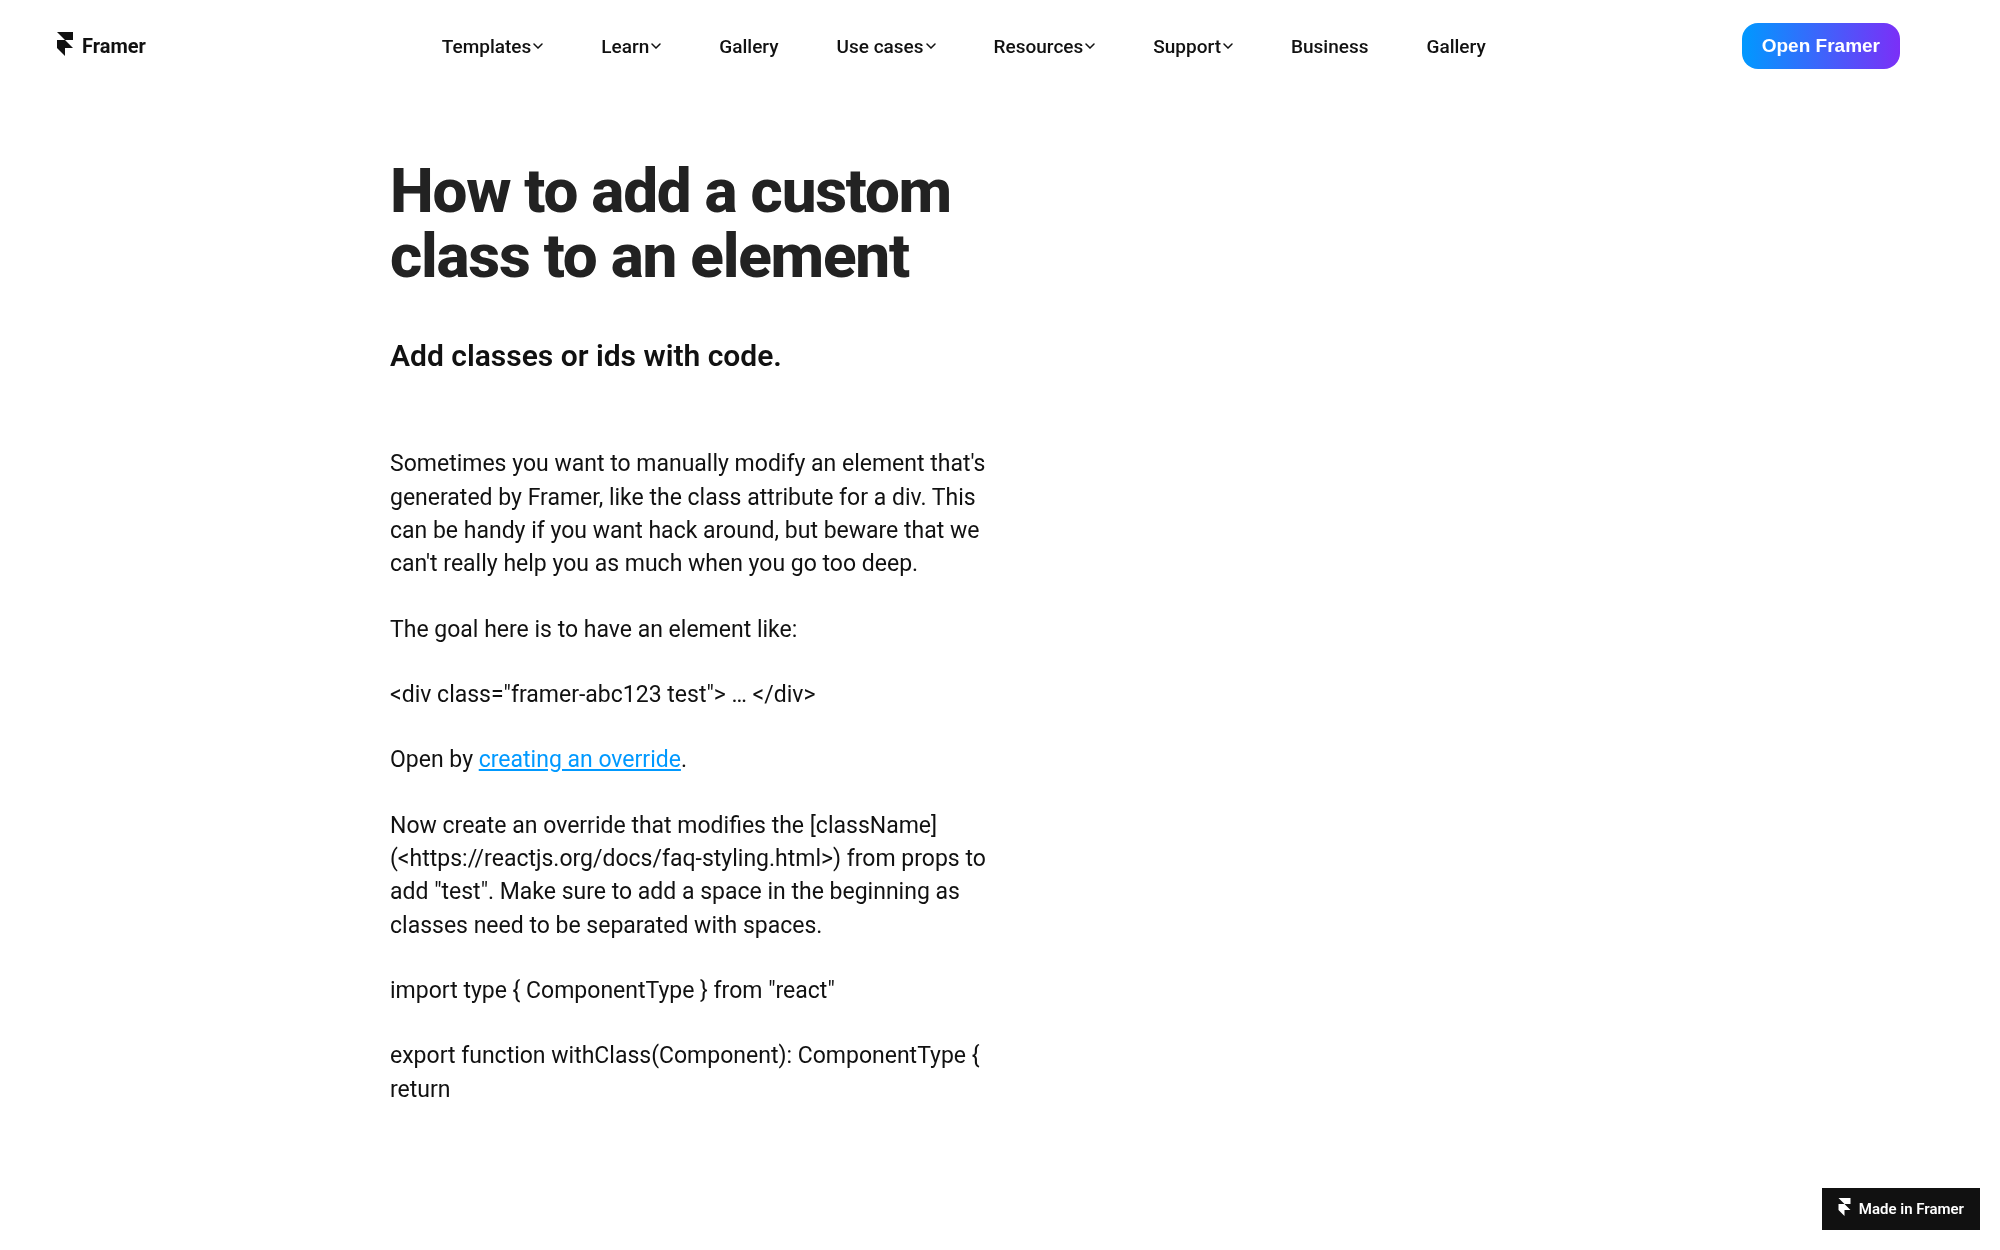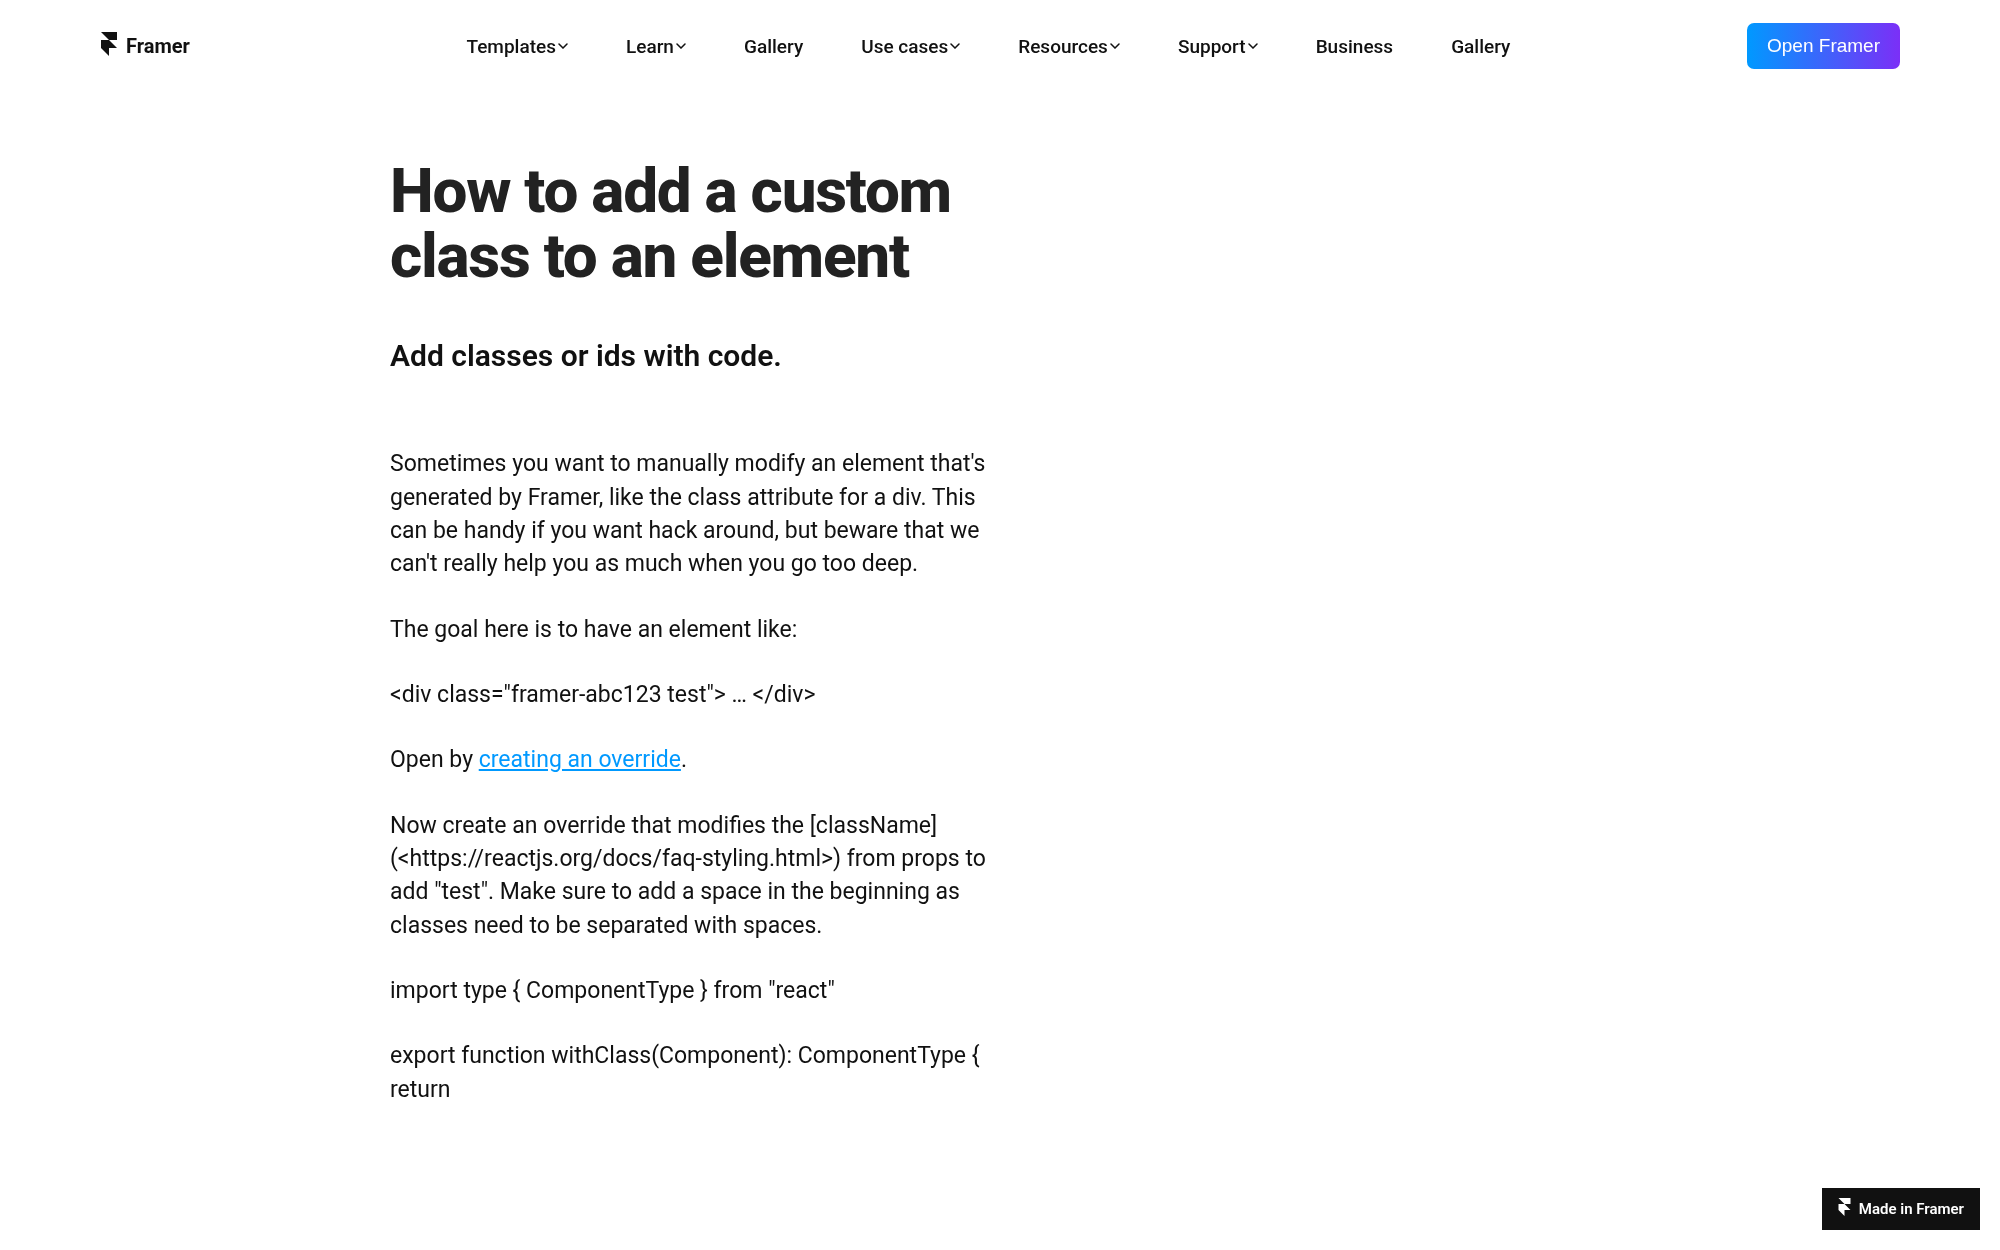--- a/index.html
+++ b/index.html
@@ -11,21 +11,21 @@
       font-family: -apple-system, BlinkMacSystemFont, "Segoe UI", Roboto, Helvetica, Arial, sans-serif;
       background: #ffffff;
       color: #111111;
       width: 2000px;
       height: 1250px;
       overflow: hidden;
     }
     .nav {
       display: flex;
       align-items: center;
-      padding: 24px 100px 0 100px;
+      padding: 24px 100px 0 56px;
       height: 68px;
       gap: 10px;
     }
     .logo {
       display: flex;
       align-items: center;
       gap: 8px;
       font-weight: 700;
       font-size: 20px;
       color: #111;
@@ -58,24 +58,24 @@
       align-items: center;
       justify-content: center;
     }
     .chevron svg {
       width: 10px;
       height: 6px;
     }
     .cta {
       background: linear-gradient(90deg, #0099ff 0%, #7b2ff7 100%);
       color: #fff;
-      font-weight: 400;
+      font-weight: 700;
       font-size: 19px;
       padding: 12px 20px;
-      border-radius: 7px;
+      border-radius: 16px;
       cursor: pointer;
       border: none;
     }
     .content {
       max-width: 990px;
       margin: 0 auto;
       padding-top: 90px;
       padding-left: 390px;
       padding-right: 28px;
       max-width: none;

